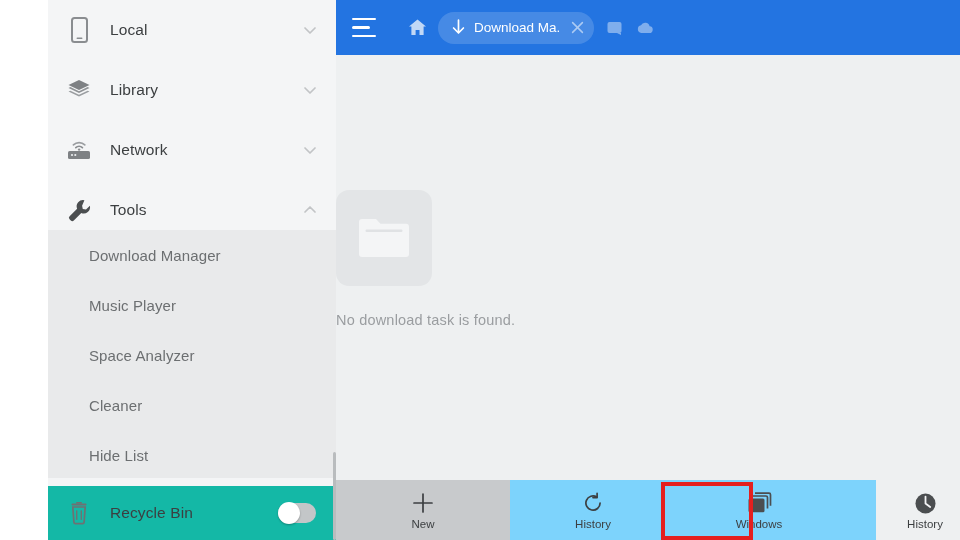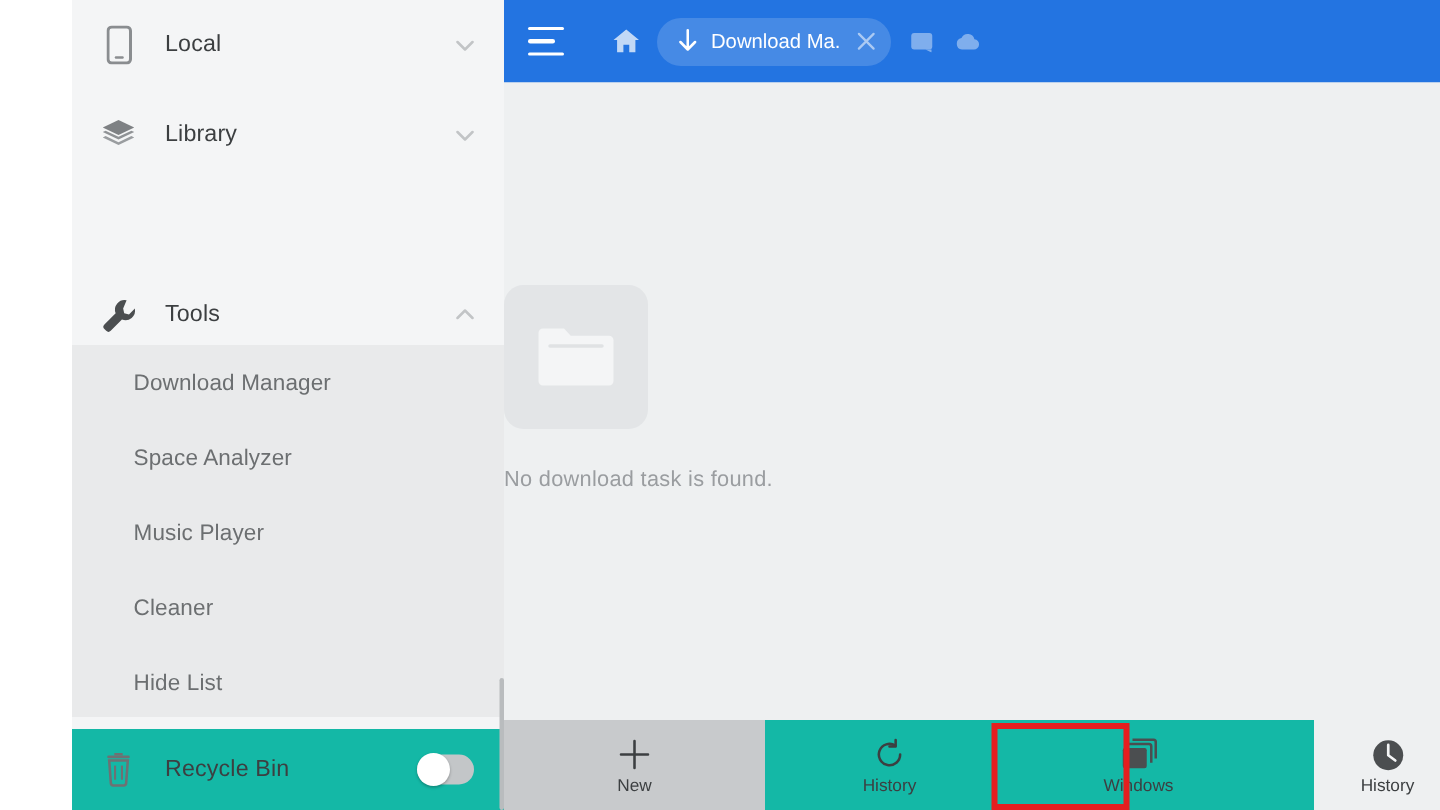--- a/index.html
+++ b/index.html
@@ -165,21 +165,21 @@
     margin-top: -18px;
   }
   #empty-text {
     font-size: 14.5px; color: #9a9da0; letter-spacing: .2px;
   }
 
   
   #bottombar {
     position: absolute; left: 0; bottom: 0;
     width: 540px; height: 60px;
-    background: #14b8a6;
+    background: #7dd3fc;
     display: flex;
   }
   #bottombar .zone-dark {
     position: absolute; left: 0; top: 0;
     width: 174px; height: 60px;
     background: #c8cacc;
   }
   .bb-item {
     position: relative;
     height: 60px;
@@ -237,44 +237,63 @@
         </svg>
       </span>
       <span class="nav-label">Library</span>
       <span class="chev">
         <svg width="16" height="16" viewBox="0 0 16 16">
             <path d="M3 6 L8 11 L13 6" fill="none" stroke="#9a9da0" stroke-width="1.7" stroke-linecap="round" stroke-linejoin="round"></path>
           </svg>
       </span>
     </div>
 
+    <div class="nav-row" style="top:120px;position:absolute;">
+      <span class="nav-icon">
+        <svg width="26" height="24" viewBox="0 0 26 24">
+          <rect x="2" y="13" width="22" height="8" rx="1.6" fill="#7e8184"></rect>
+          <circle cx="6" cy="17" r="1.1" fill="#eceef0"></circle>
+          <circle cx="9.3" cy="17" r="1.1" fill="#eceef0"></circle>
+          <path d="M13 10.2 a4.2 4.2 0 0 1 0 0" fill="none"></path>
+          <path d="M9.8 9.6 a4.8 4.8 0 0 1 6.6 0" fill="none" stroke="#8a8d90" stroke-width="1.7" stroke-linecap="round"></path>
+          <path d="M7.4 6.8 a8.3 8.3 0 0 1 11.4 0" fill="none" stroke="#9a9da0" stroke-width="1.7" stroke-linecap="round"></path>
+          <circle cx="13.1" cy="11.6" r="1.2" fill="#8a8d90"></circle>
+        </svg>
+      </span>
+      <span class="nav-label">Network</span>
+      <span class="chev">
+        <svg width="16" height="16" viewBox="0 0 16 16">
+            <path d="M3 6 L8 11 L13 6" fill="none" stroke="#9a9da0" stroke-width="1.7" stroke-linecap="round" stroke-linejoin="round"></path>
+          </svg>
+      </span>
+    </div>
 
     <div class="nav-row" style="top:180px;position:absolute;">
       <span class="nav-icon">
         <svg width="25" height="25" viewBox="0 0 25 25">
           <path d="M17.4 2.2 a6.4 6.4 0 0 0 -7.3 8.6 L2.6 18.3 a2.1 2.1 0 0 0 0 3 l1.2 1.2 a2.1 2.1 0 0 0 3 0 l7.5 -7.5 a6.4 6.4 0 0 0 8.6 -7.3 l-3.9 3.9 -3.2 -0.7 -0.7 -3.2 Z" fill="#4b4e50"></path>
         </svg>
       </span>
       <span class="nav-label">Tools</span>
       <span class="chev">
         <svg width="16" height="16" viewBox="0 0 16 16">
             <path d="M3 10 L8 5 L13 10" fill="none" stroke="#9a9da0" stroke-width="1.7" stroke-linecap="round" stroke-linejoin="round"></path>
           </svg>
       </span>
     </div>
 
     <div id="submenu">
       <div class="sub-row">
         <span class="sub-label">Download Manager</span>
       </div>
       <div class="sub-row">
+        <span class="sub-label">Music Player</span>
+      </div>
+      <div class="sub-row">
         <span class="sub-label">Space Analyzer</span>
-      </div>
-      <div class="sub-row">
-        <span class="sub-label">Music Player</span>
       </div>
       <div class="sub-row">
         <span class="sub-label">Cleaner</span>
       </div>
       <div class="sub-row">
         <span class="sub-label">Hide List</span>
       </div>
     </div>
 
     <div id="recycle-row">

